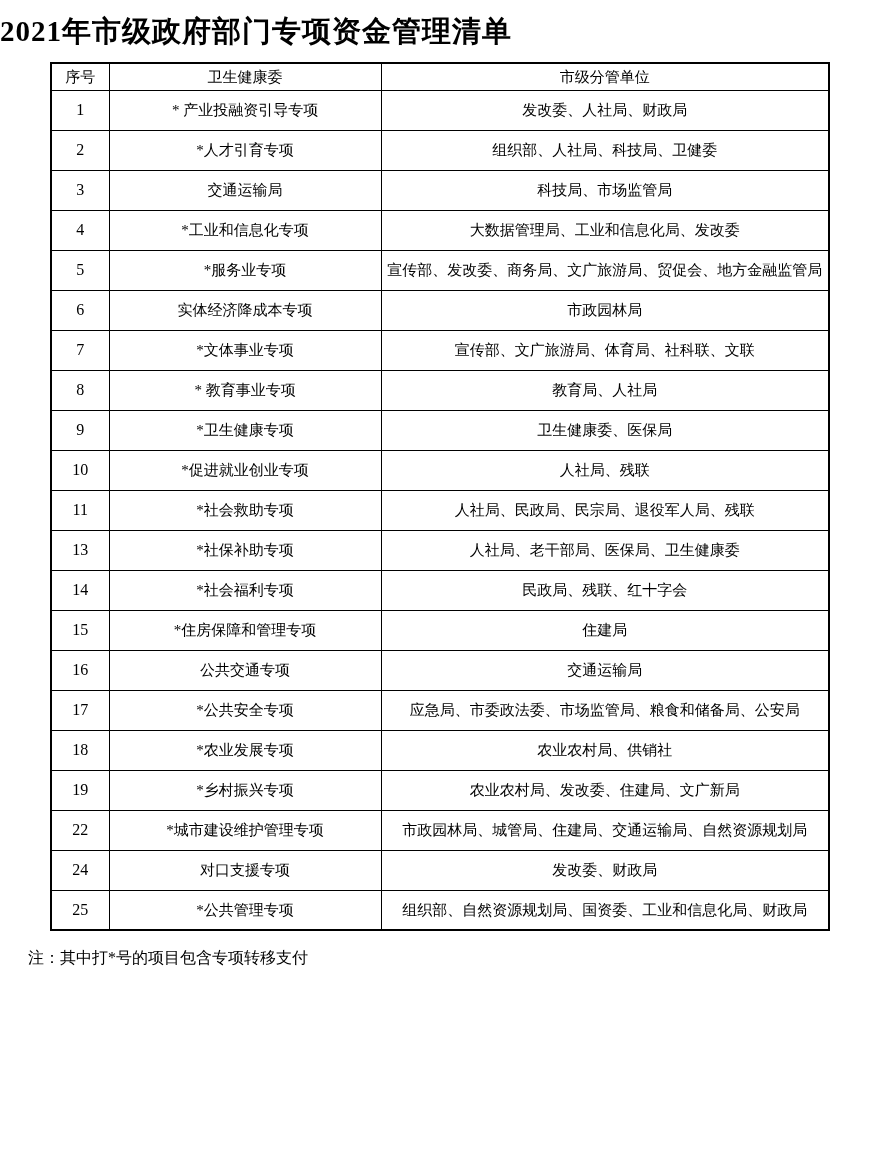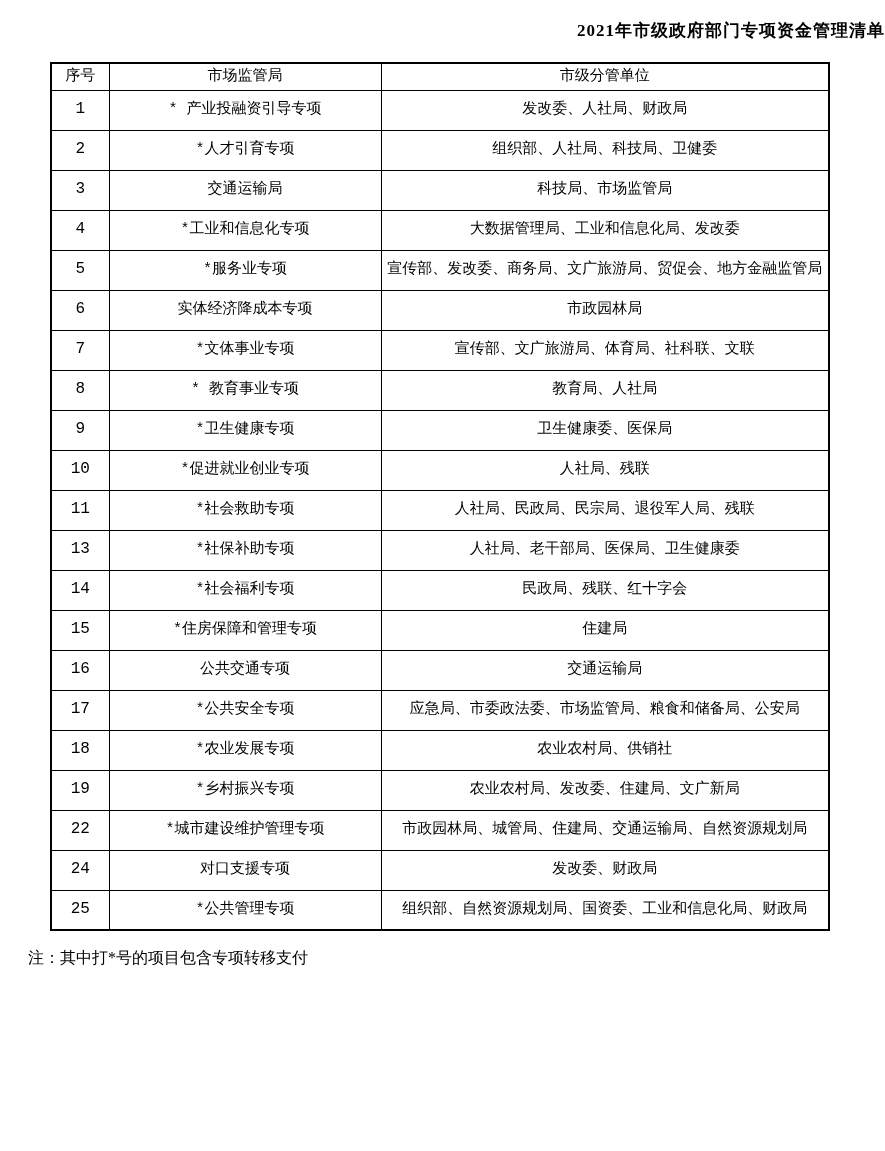--- a/index.html
+++ b/index.html
@@ -13,33 +13,32 @@
     position: relative;
     width: 885px;
     height: 1151px;
     background: #ffffff;
     overflow: hidden;
   }
   .title {
     margin: 16px 0 0 0;
     padding: 0;
     width: 885px;
-    text-align: right;
-    font-size: 17px;
+    text-align: left;
+    font-size: 29px;
     font-weight: bold;
     letter-spacing: 1px;
     line-height: 30px;
   }
   table.fund-table {
     margin: 16px 0 16px 50px;
     border-collapse: collapse;
     table-layout: fixed;
     width: 778px;
     border: 2px solid #000000;
-    font-family: Liberation Mono, monospace;
   }
   .fund-table th, .fund-table td {
     border: 1px solid #000000;
     text-align: center;
     vertical-align: middle;
     font-size: 15px;
     line-height: 1.35;
     padding: 2px 4px;
     box-sizing: border-box;
     overflow: hidden;
@@ -71,21 +70,21 @@
 
   <table class="fund-table">
     <colgroup>
       <col class="c-no">
       <col class="c-item">
       <col class="c-units">
     </colgroup>
     <thead>
       <tr>
         <th class="col-no">序号</th>
-        <th class="col-item">市场监管局</th>
+        <th class="col-item">卫生健康委</th>
         <th class="col-units">市级分管单位</th>
       </tr>
     </thead>
     <tbody>
   <tr>
     <td class="col-no">1</td>
     <td class="col-item">* 产业投融资引导专项</td>
     <td class="col-units">发改委、人社局、财政局</td>
   </tr>
 

